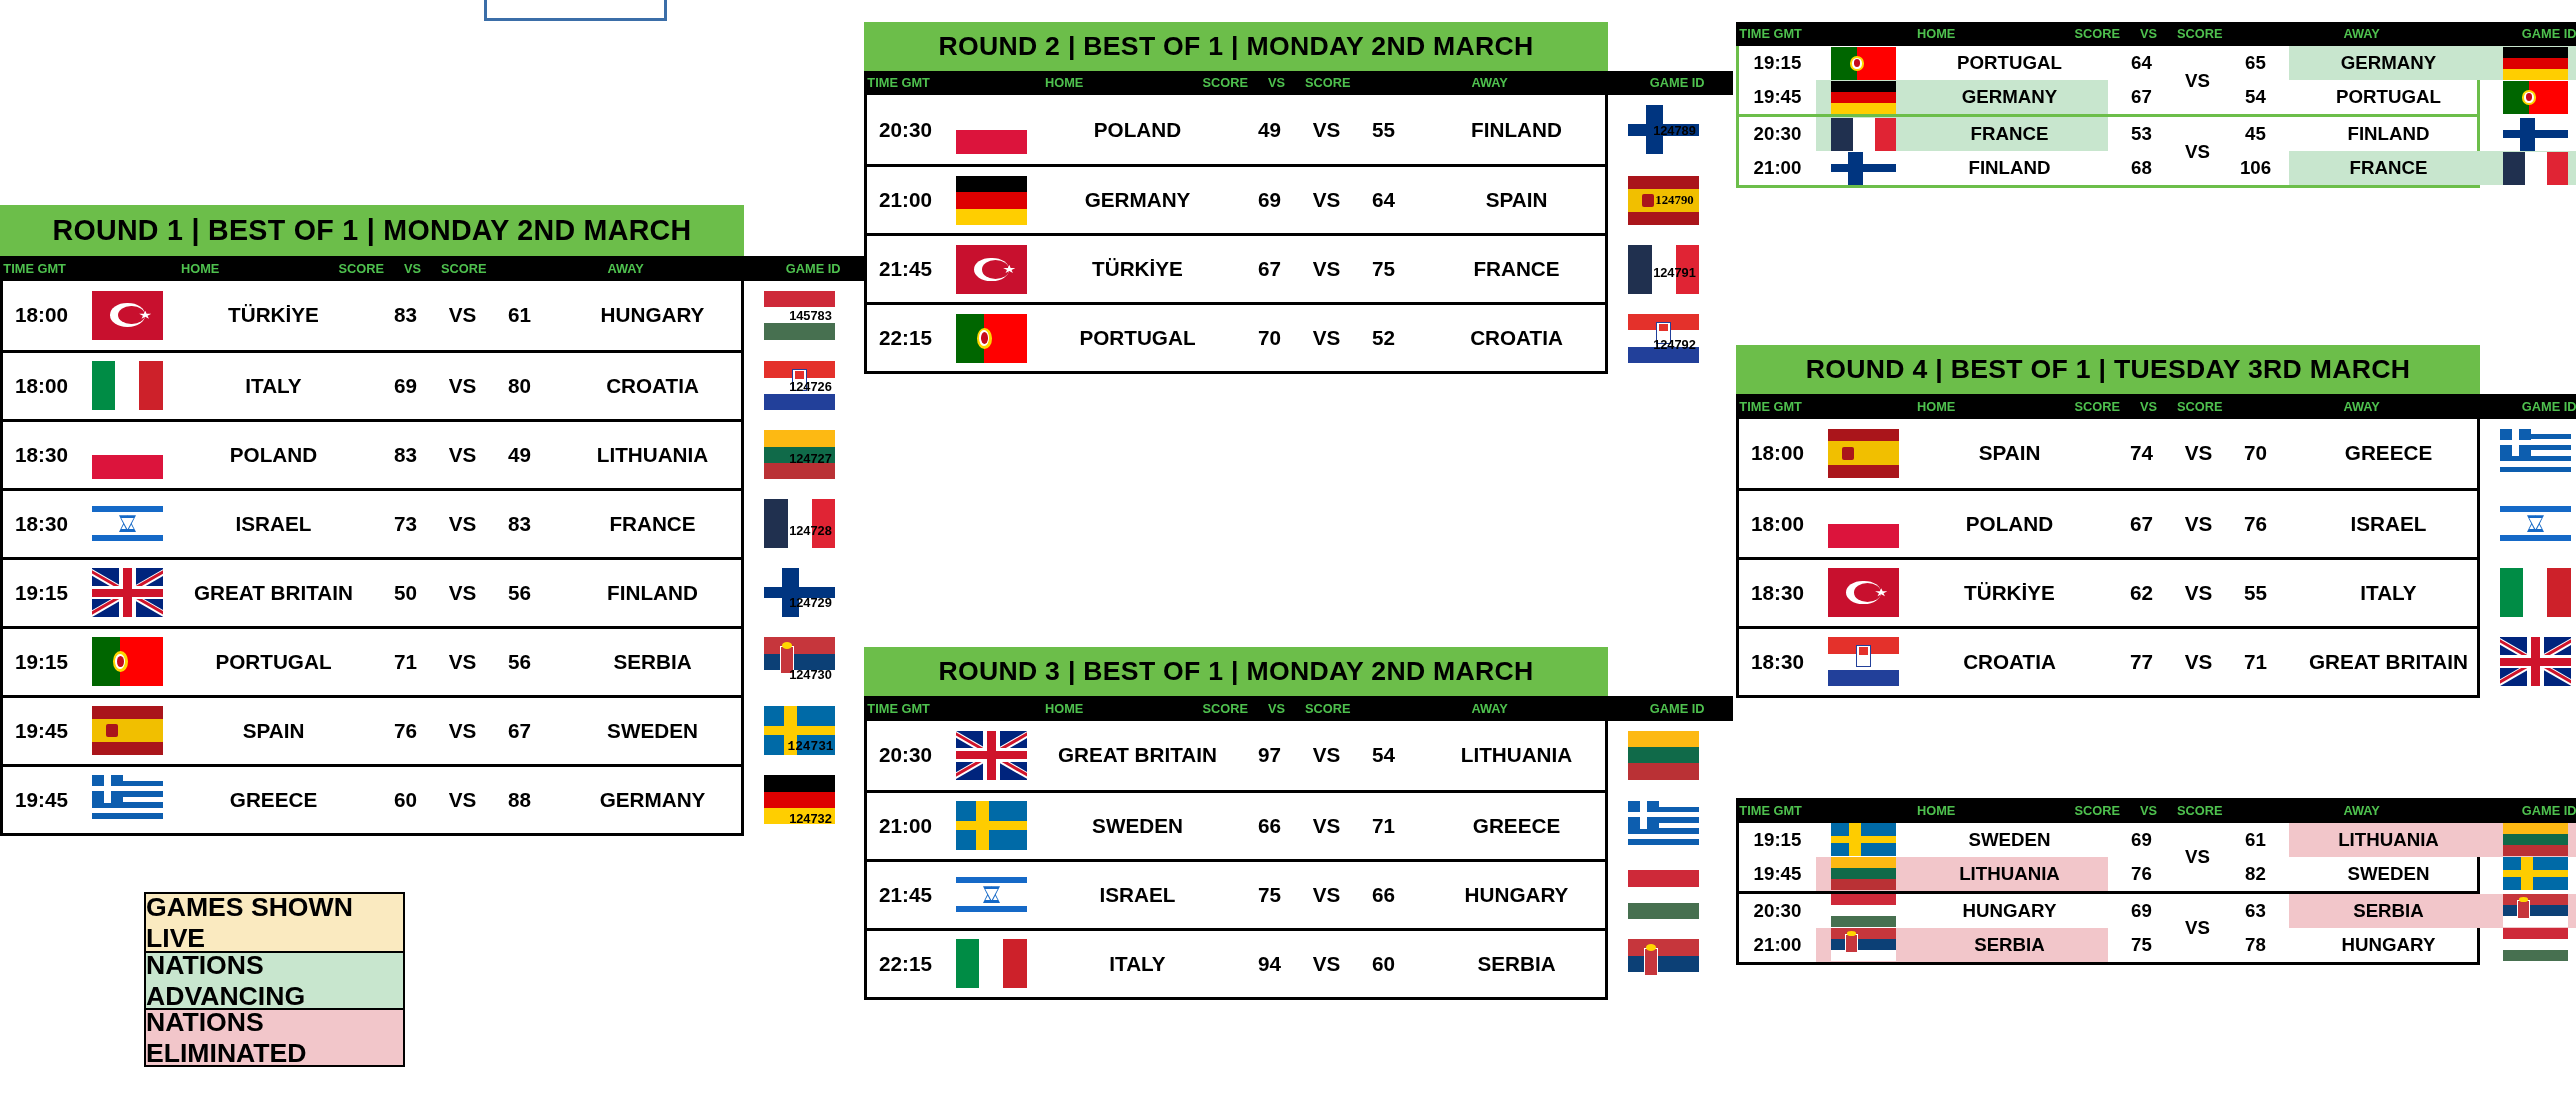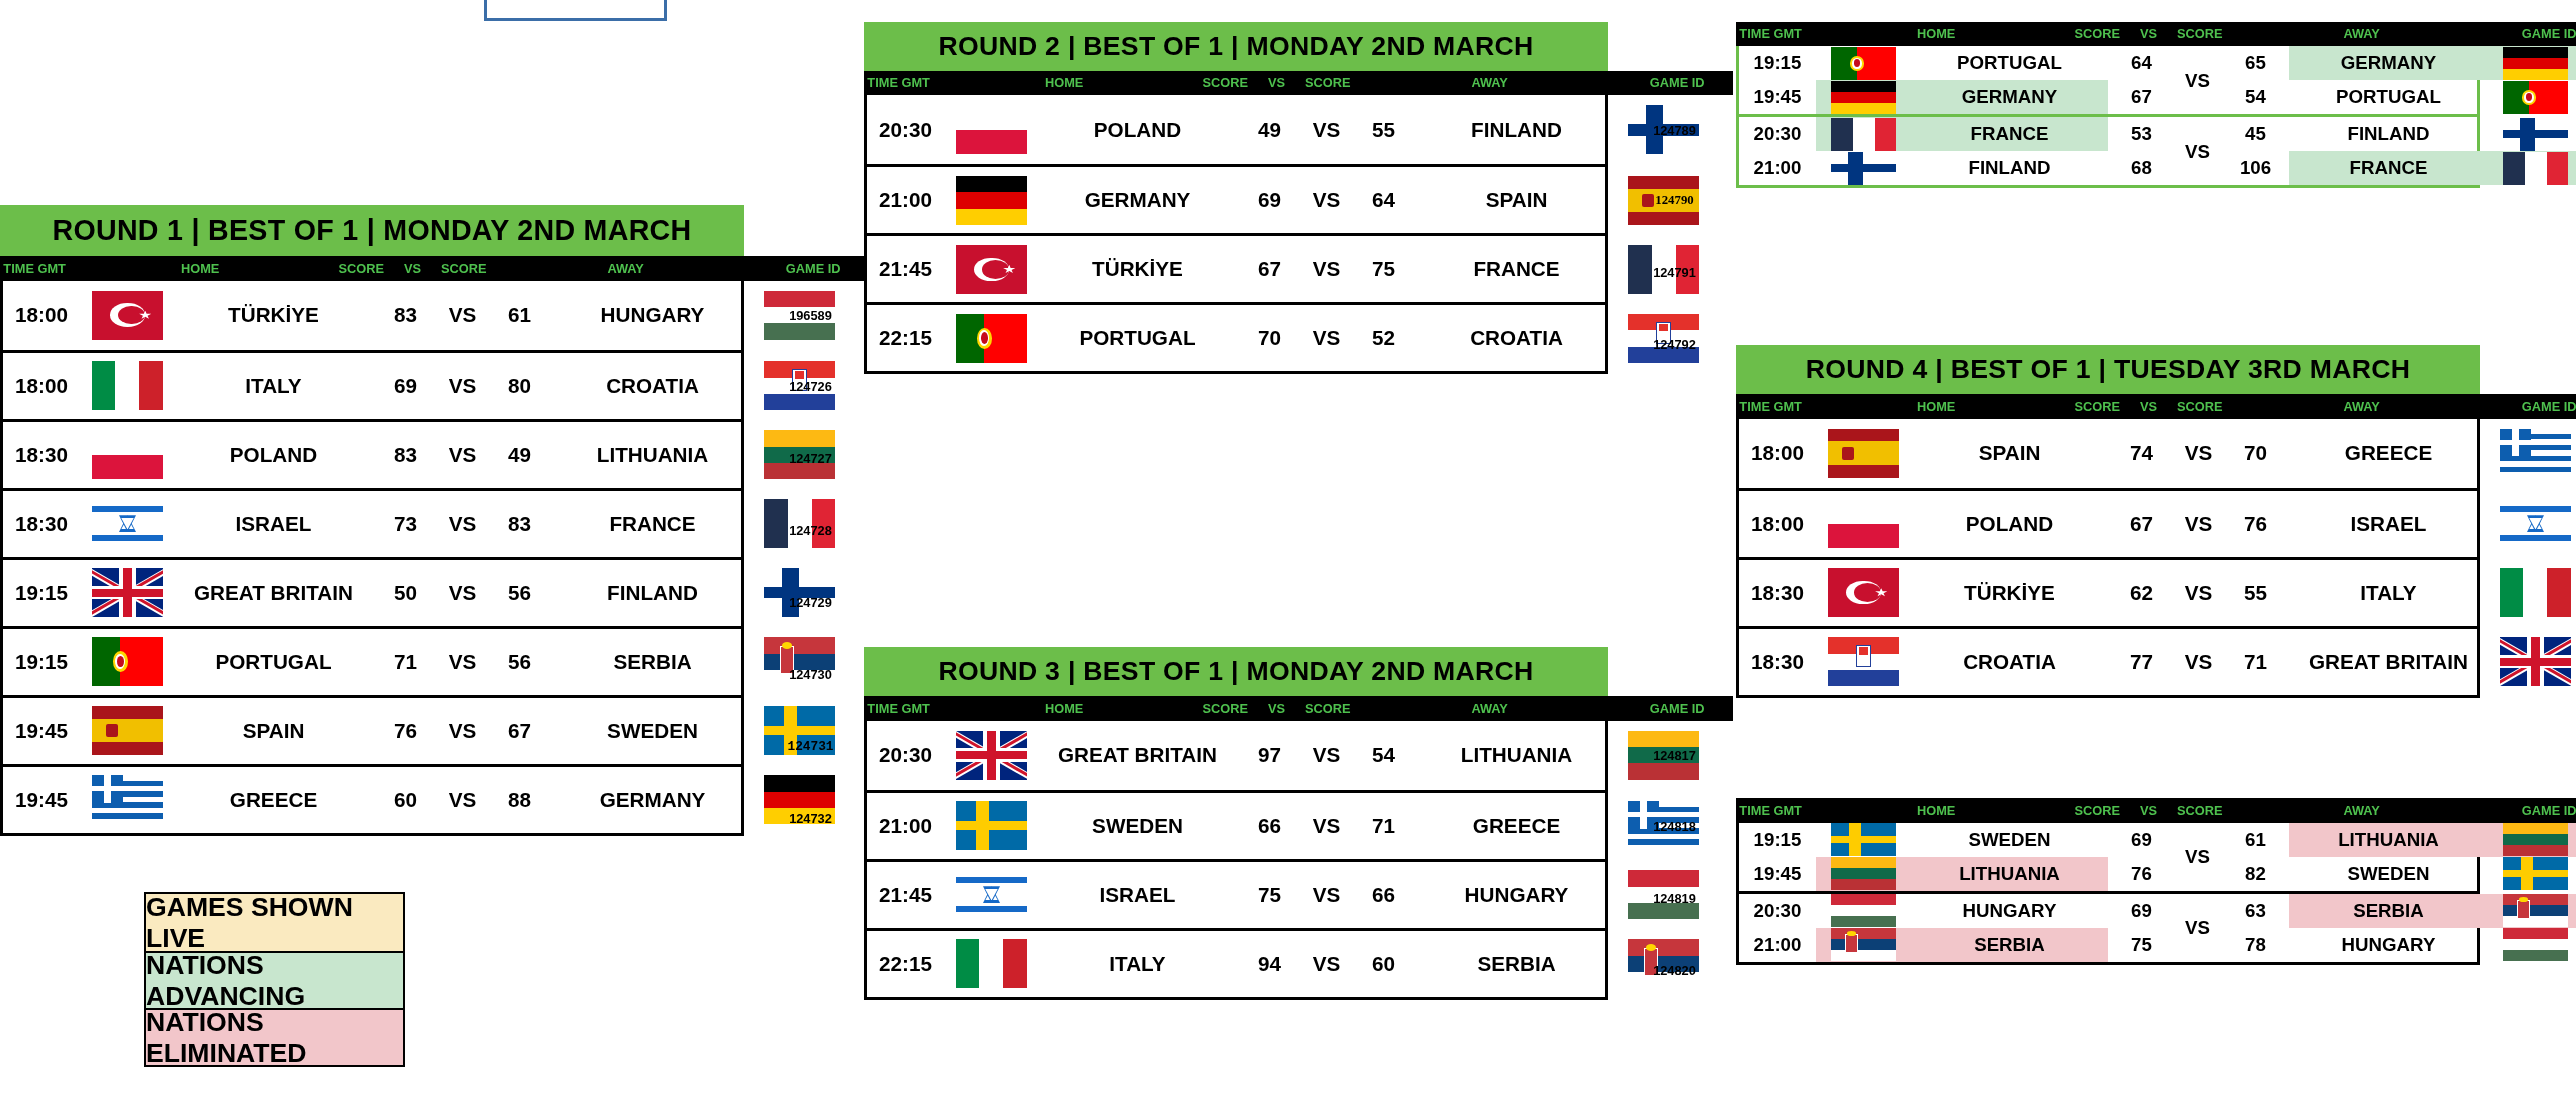--- a/index.html
+++ b/index.html
@@ -276,21 +276,21 @@
             <div class="c-flagR" style="width: 95px; font-size: 20.7px;">
               <span class="flag" style="width: 71px; height: 49px;">
                 <i style="left: 0px; width: 100%; top: 0%; height: 34%; background: rgb(0, 0, 0);"></i>
                 <i style="left: 0px; width: 100%; top: 34%; height: 33%; background: rgb(221, 0, 0);"></i>
                 <i style="left: 0px; width: 100%; top: 67%; height: 33%; background: rgb(255, 206, 0);"></i>
               </span>
             </div>
           </div>
         </div>
         <div style="position: absolute; left: 768px; top: 76px;">
-          <div class="c-gid" style="width: 85px; height: 69px; display: flex; align-items: center; justify-content: center; font-size: 12.8px;">196589</div>
+          <div class="c-gid" style="width: 85px; height: 69px; display: flex; align-items: center; justify-content: center; font-size: 12.8px;">145783</div>
           <div class="c-gid" style="width: 85px; height: 72px; display: flex; align-items: center; justify-content: center; font-size: 12.8px;">124726</div>
           <div class="c-gid" style="width: 85px; height: 72px; display: flex; align-items: center; justify-content: center; font-size: 12.8px;">124727</div>
           <div class="c-gid" style="width: 85px; height: 72px; display: flex; align-items: center; justify-content: center; font-size: 12.8px;">124728</div>
           <div class="c-gid" style="width: 85px; height: 72px; display: flex; align-items: center; justify-content: center; font-size: 12.8px;">124729</div>
           <div class="c-gid" style="width: 85px; height: 72px; display: flex; align-items: center; justify-content: center; font-size: 12.8px;">124730</div>
           <div class="c-gid" style="width: 85px; height: 72px; display: flex; align-items: center; justify-content: center; font-size: 12.8px; font-family: Liberation Mono, monospace;">124731</div>
           <div class="c-gid" style="width: 85px; height: 72px; display: flex; align-items: center; justify-content: center; font-size: 12.8px;">124732</div>
         </div>
       </div>
       <div class="round" style="left: 864px; top: 21.7px;">
@@ -517,26 +517,20 @@
               <span class="flag" style="width: 71px; height: 49px;">
                 <i style="left: 0px; width: 100%; top: 0%; height: 34%; background: rgb(198, 54, 60);"></i>
                 <i style="left: 0px; width: 100%; top: 34%; height: 33%; background: rgb(12, 64, 118);"></i>
                 <i style="left: 0px; width: 100%; top: 67%; height: 33%; background: rgb(255, 255, 255);"></i>
                 <i style="left: 22%; top: 18%; width: 20%; height: 58%; background: rgb(198, 54, 60); border: 1px solid rgb(255, 255, 255); box-sizing: border-box;"></i>
                 <i style="left: 25%; top: 10%; width: 14%; height: 14%; background: rgb(255, 215, 0); border-radius: 50%;"></i>
               </span>
             </div>
           </div>
         </div>
-        <div style="position: absolute; left: 768px; top: 74px;">
-          <div class="c-gid" style="width: 85px; height: 69px; display: flex; align-items: center; justify-content: center; font-size: 12.8px;">124817</div>
-          <div class="c-gid" style="width: 85px; height: 72px; display: flex; align-items: center; justify-content: center; font-size: 12.8px;">124818</div>
-          <div class="c-gid" style="width: 85px; height: 72px; display: flex; align-items: center; justify-content: center; font-size: 12.8px;">124819</div>
-          <div class="c-gid" style="width: 85px; height: 72px; display: flex; align-items: center; justify-content: center; font-size: 12.8px;">124820</div>
-        </div>
       </div>
       <div class="round" style="left: 1736px; top: 345px;">
         <div class="round-title" style="width: 744px; height: 49px; font-size: 26.6px;">ROUND 4 | BEST OF 1 | TUESDAY 3RD MARCH</div>
         <div class="colhead" style="height: 24.6px; width: 869px;">
           <span style="width: 77px; text-align: center; display: inline-block; font-size: 12.8px;">TIME GMT</span>
           <span style="width: 291px; text-align: center; display: inline-block; font-size: 12.8px;">HOME</span>
           <span style="width: 67px; text-align: center; display: inline-block; font-size: 12.8px;">SCORE</span>
           <span style="width: 47px; text-align: center; display: inline-block; font-size: 12.8px;">VS</span>
           <span style="width: 67px; text-align: center; display: inline-block; font-size: 12.8px;">SCORE</span>
           <span style="width: 293px; text-align: center; display: inline-block; font-size: 12.8px;">AWAY</span>

